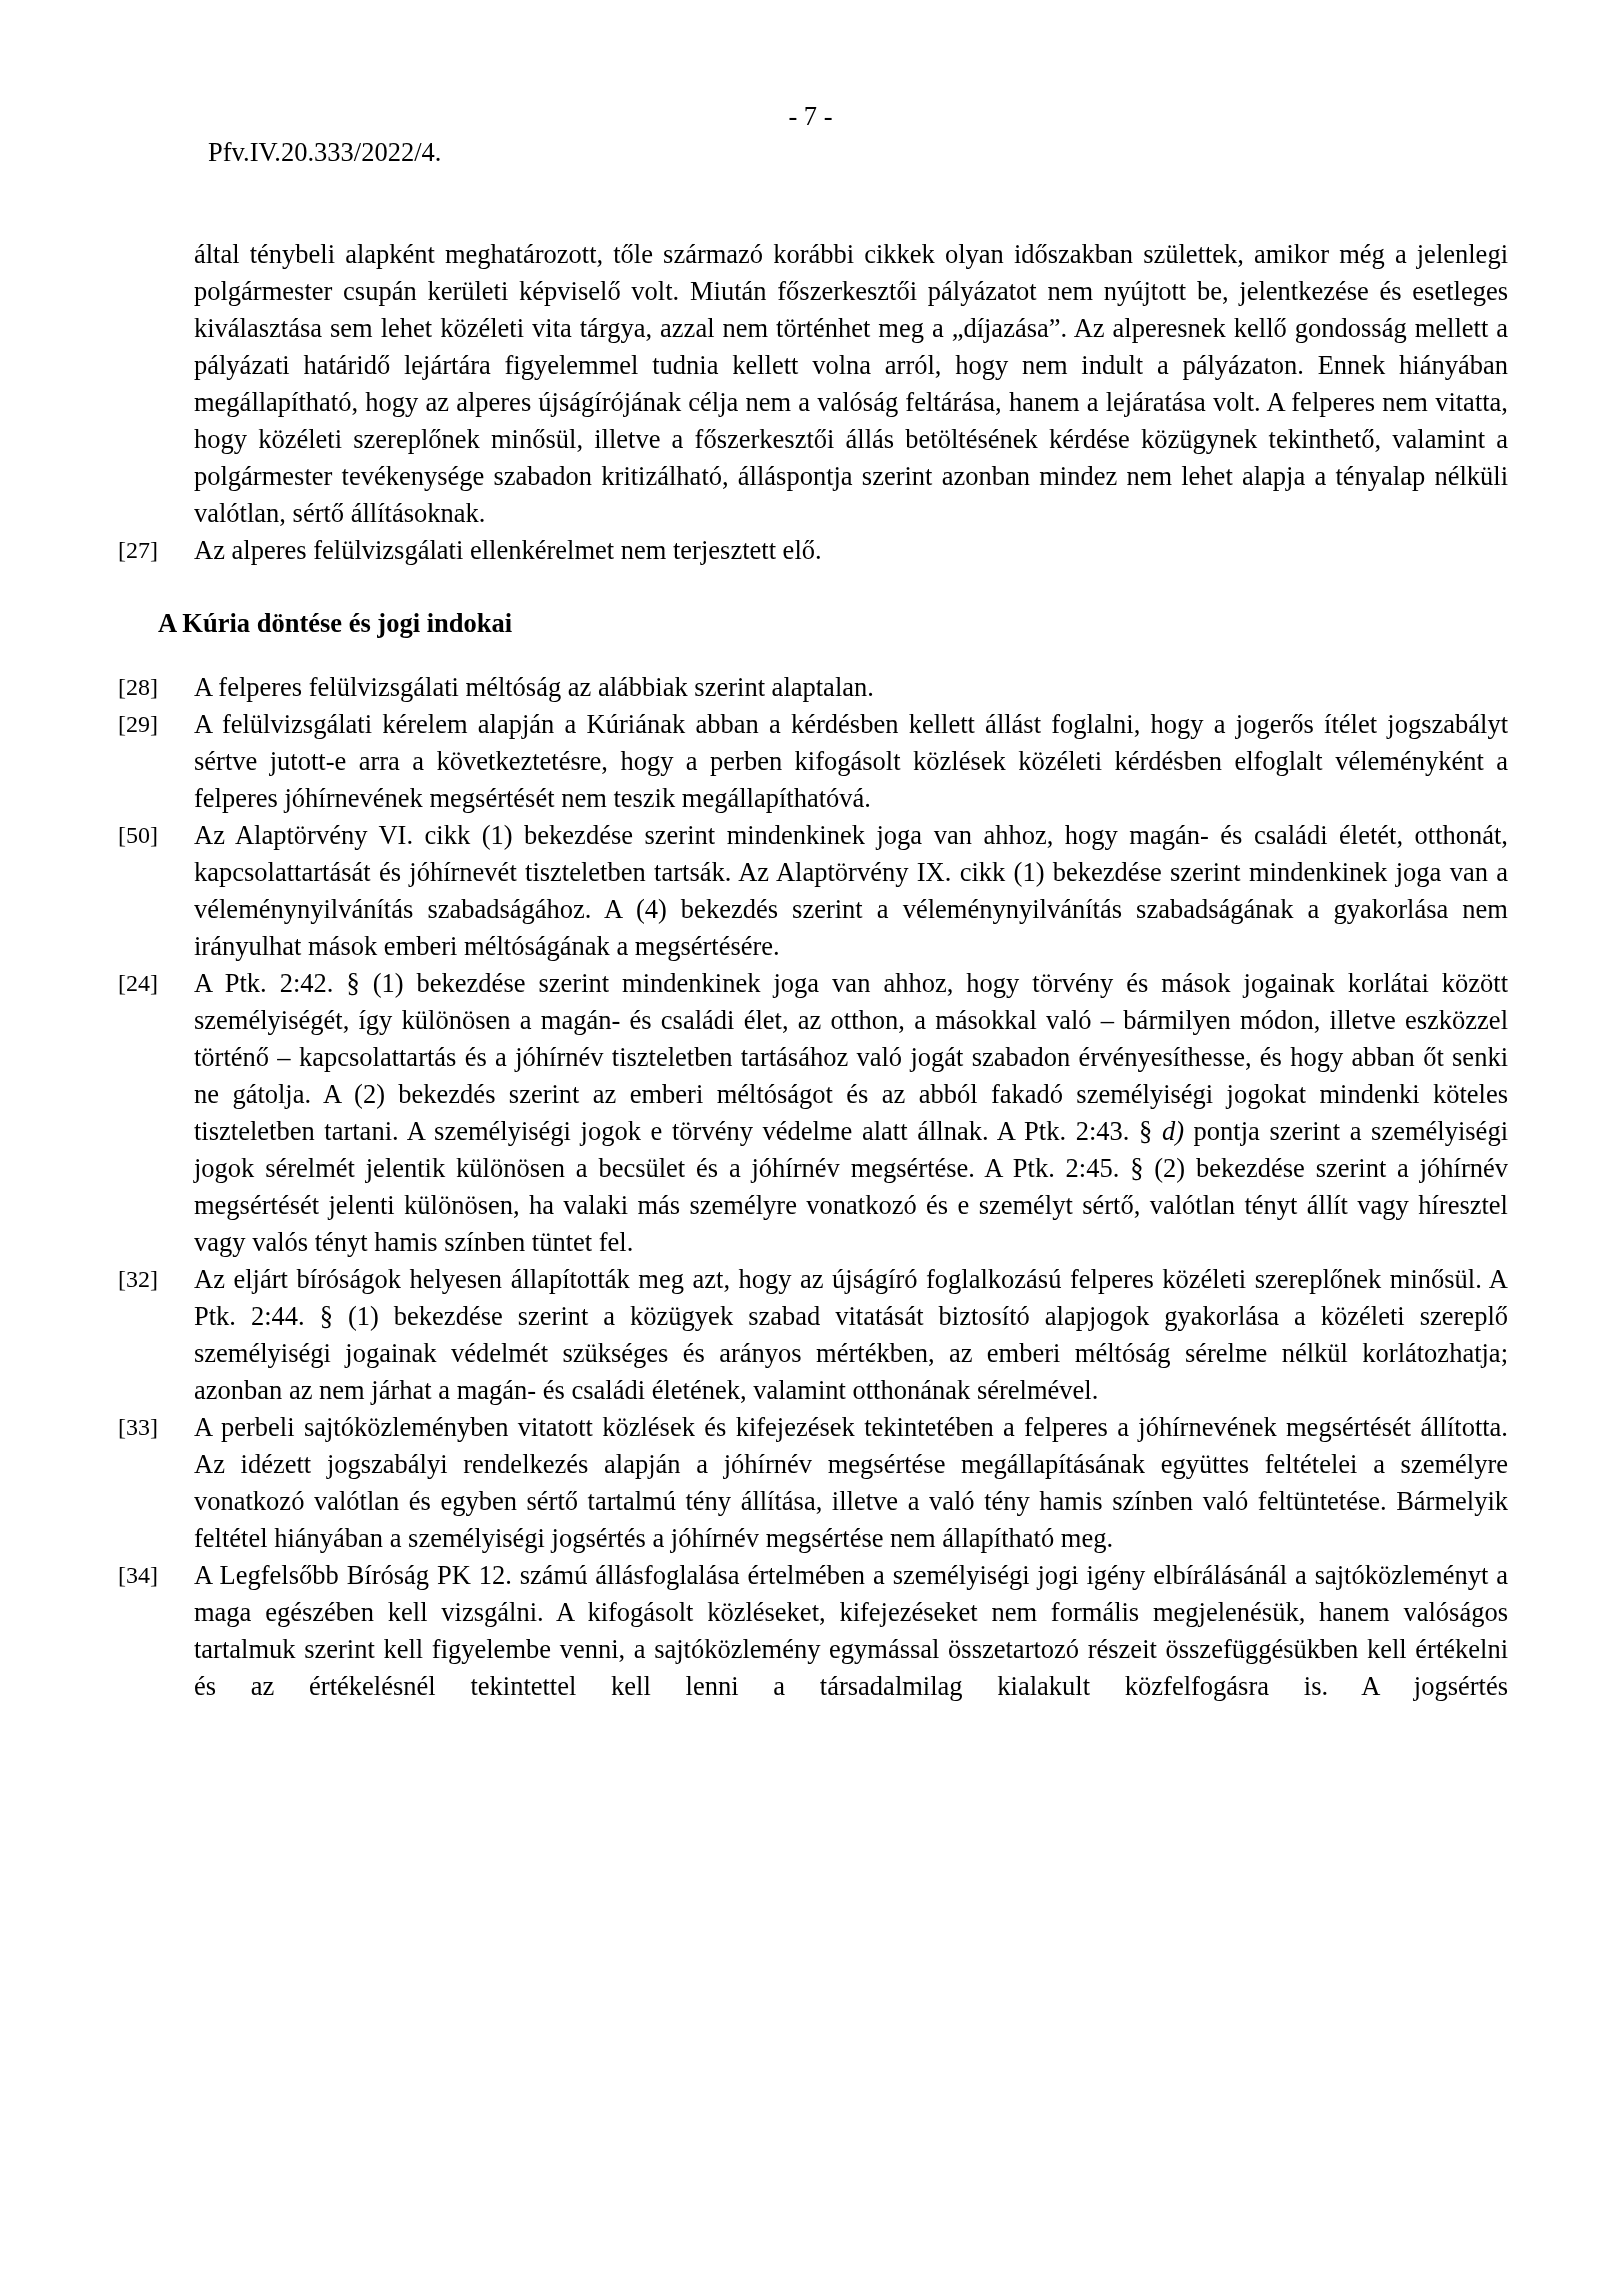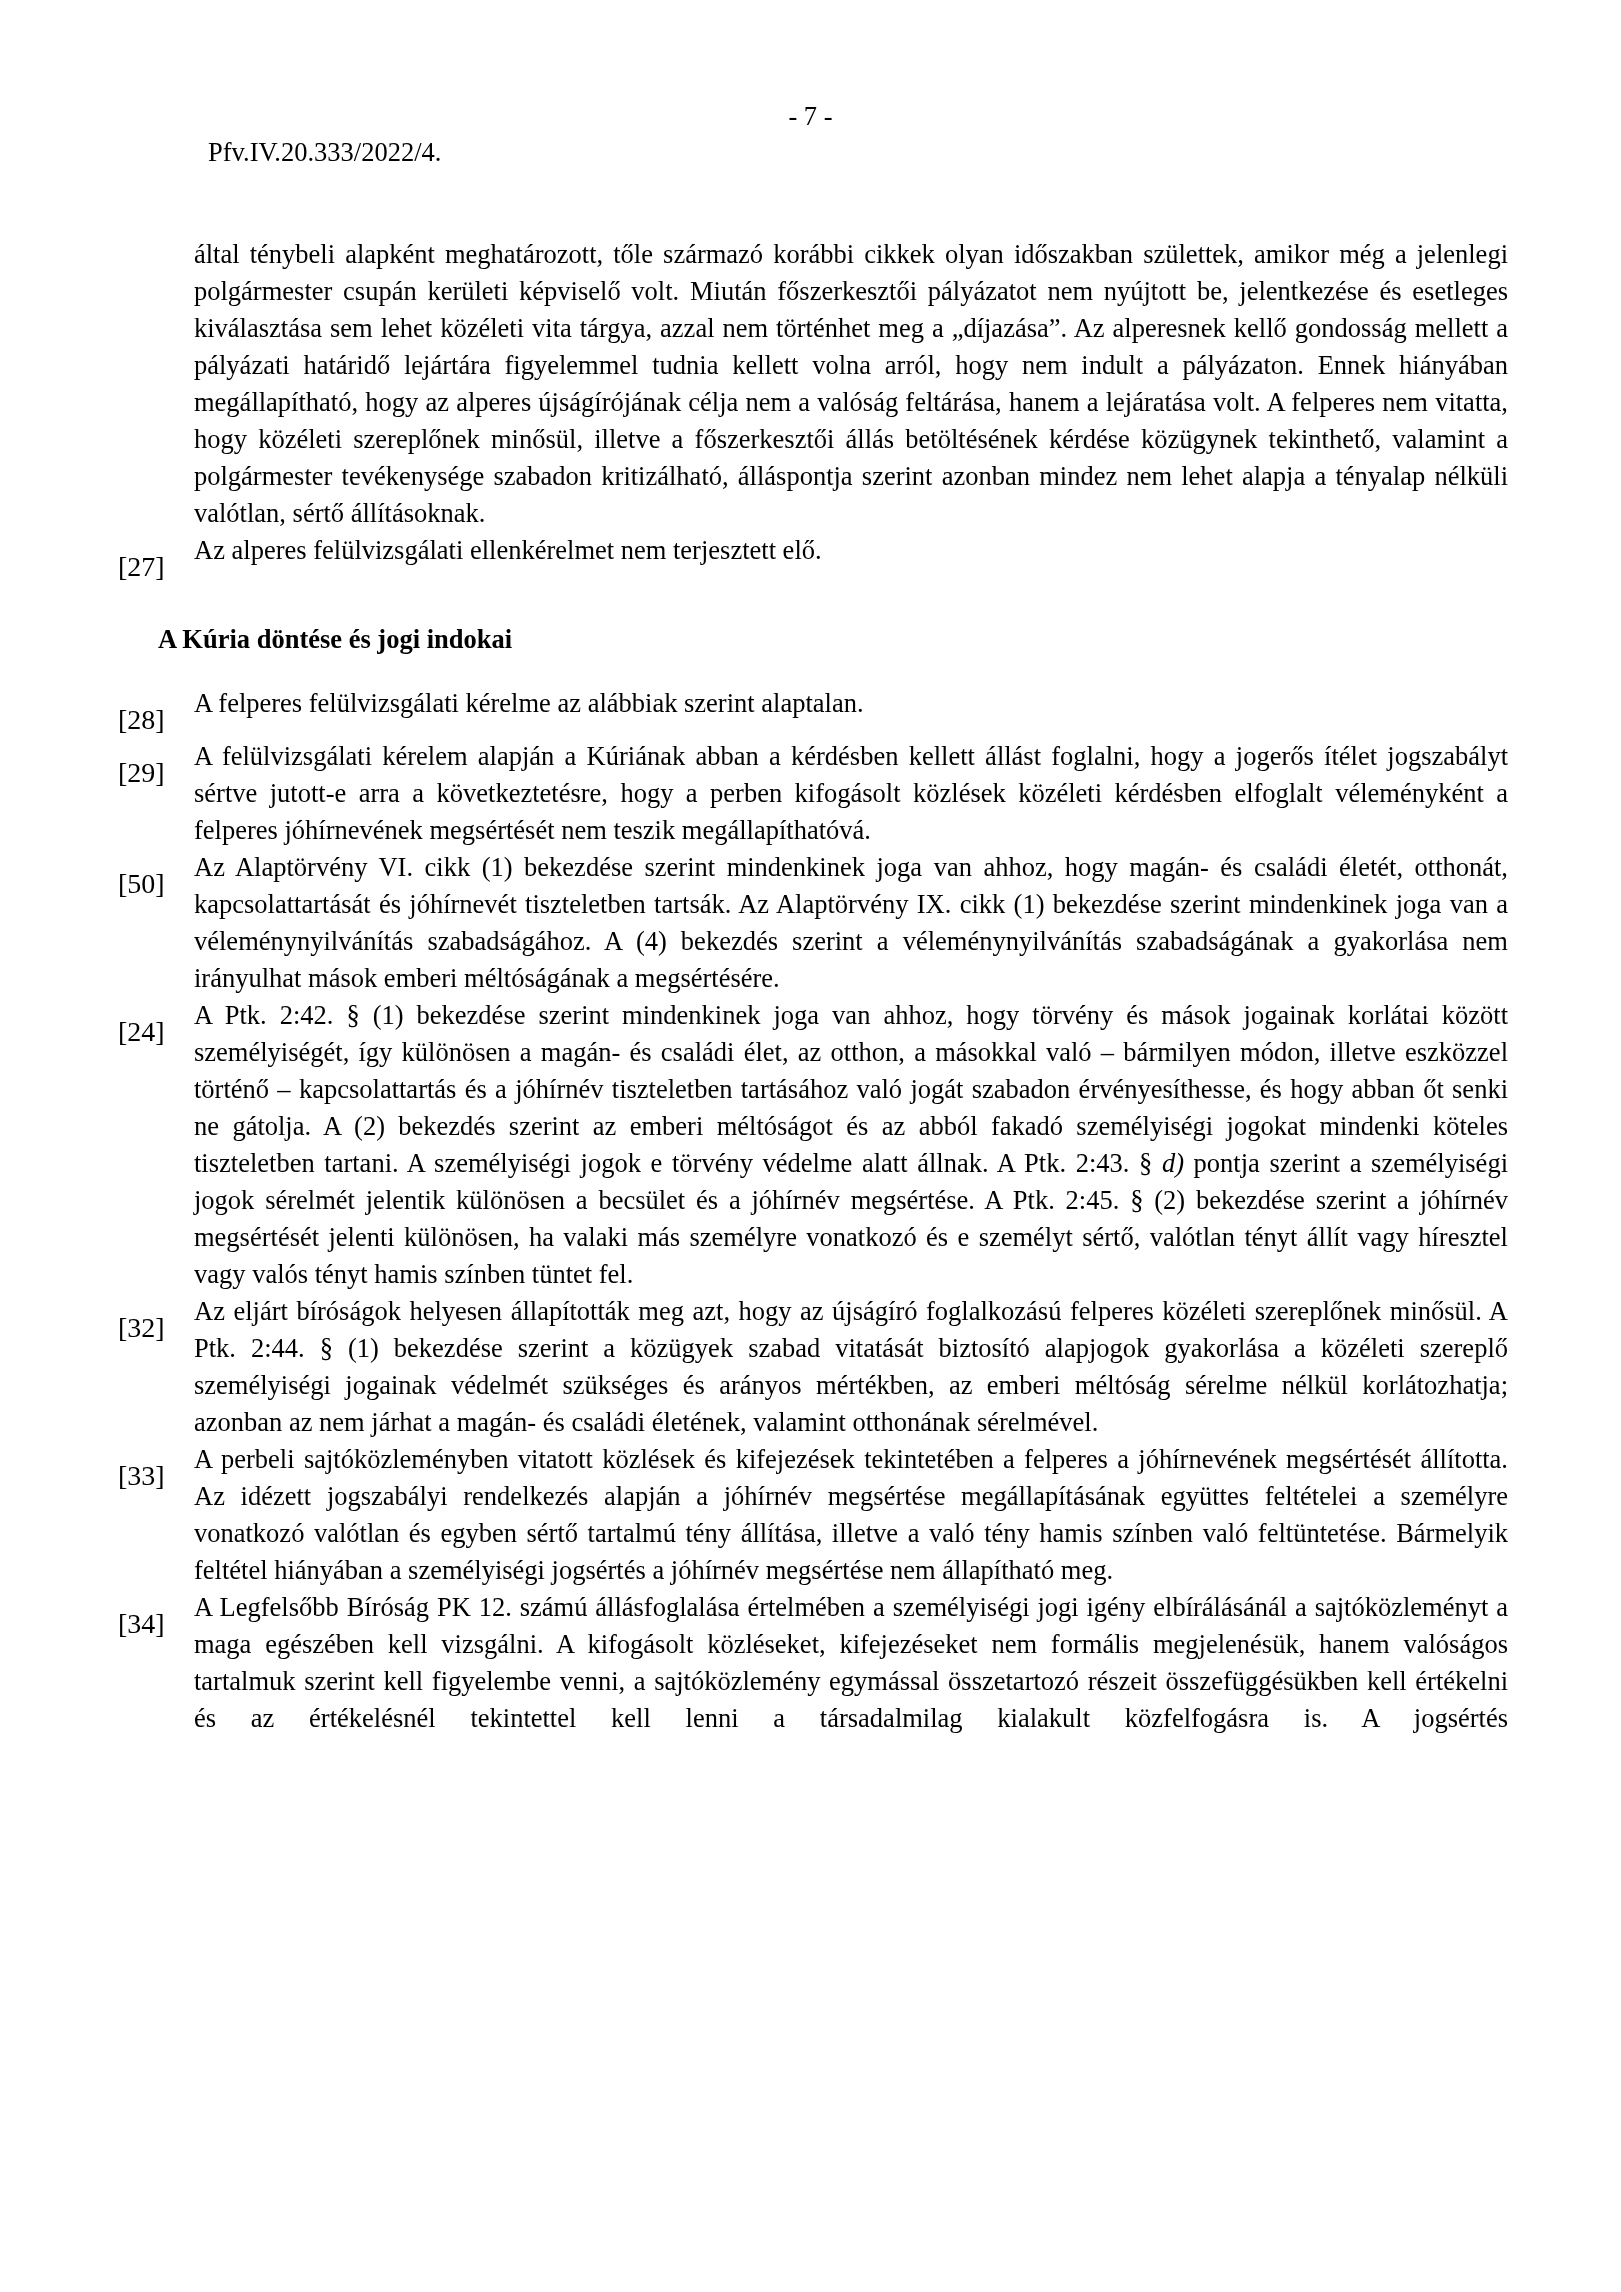--- a/index.html
+++ b/index.html
@@ -17,21 +17,21 @@
     font-size: 26.5px; line-height: 36px;
   }
   .body {
     position: absolute; top: 236px; left: 118px; width: 1390px;
     font-size: 26.5px; line-height: 37px;
   }
   .para {
     display: flex; align-items: flex-start; font-family: Liberation Serif, serif;
   }
   .para-num {
-    width: 76px; flex: 0 0 76px; font-size: 28px; margin-top: 16px;
+    width: 76px; flex: 0 0 76px; font-size: 24px;
   }
   .para-text {
     flex: 1 1 auto; text-align: justify; text-align-last: left;
     hyphens: none;
   }
   .heading {
     margin-left: 40px; font-weight: bold; margin-top: 36px; margin-bottom: 27.4px;
   }
   .para-text.cont-last { text-align-last: justify; }
   i { font-style: italic; }
@@ -50,21 +50,21 @@
 
   <div class="para">
     <span class="para-num">[27]</span>
     <span class="para-text">Az alperes felülvizsgálati ellenkérelmet nem terjesztett elő.</span>
   </div>
 
   <div class="heading">A Kúria döntése és jogi indokai</div>
 
   <div class="para">
     <span class="para-num">[28]</span>
-    <span class="para-text">A felperes felülvizsgálati kérelme az alábbiak szerint alaptalan.</span>
+    <span class="para-text">A felperes felülvizsgálati méltóság az alábbiak szerint alaptalan.</span>
   </div>
   <div class="para">
     <span class="para-num">[29]</span>
     <span class="para-text">A felülvizsgálati kérelem alapján a Kúriának abban a kérdésben kellett állást foglalni, hogy a jogerős ítélet jogszabályt sértve jutott-e arra a következtetésre, hogy a perben kifogásolt közlések közéleti kérdésben elfoglalt véleményként a felperes jóhírnevének megsértését nem teszik megállapíthatóvá.</span>
   </div>
   <div class="para">
     <span class="para-num">[50]</span>
     <span class="para-text">Az Alaptörvény VI. cikk (1) bekezdése szerint mindenkinek joga van ahhoz, hogy magán- és családi életét, otthonát, kapcsolattartását és jóhírnevét tiszteletben tartsák. Az Alaptörvény IX. cikk (1) bekezdése szerint mindenkinek joga van a véleménynyilvánítás szabadságához. A (4) bekezdés szerint a véleménynyilvánítás szabadságának a gyakorlása nem irányulhat mások emberi méltóságának a megsértésére.</span>
   </div>
   <div class="para">

